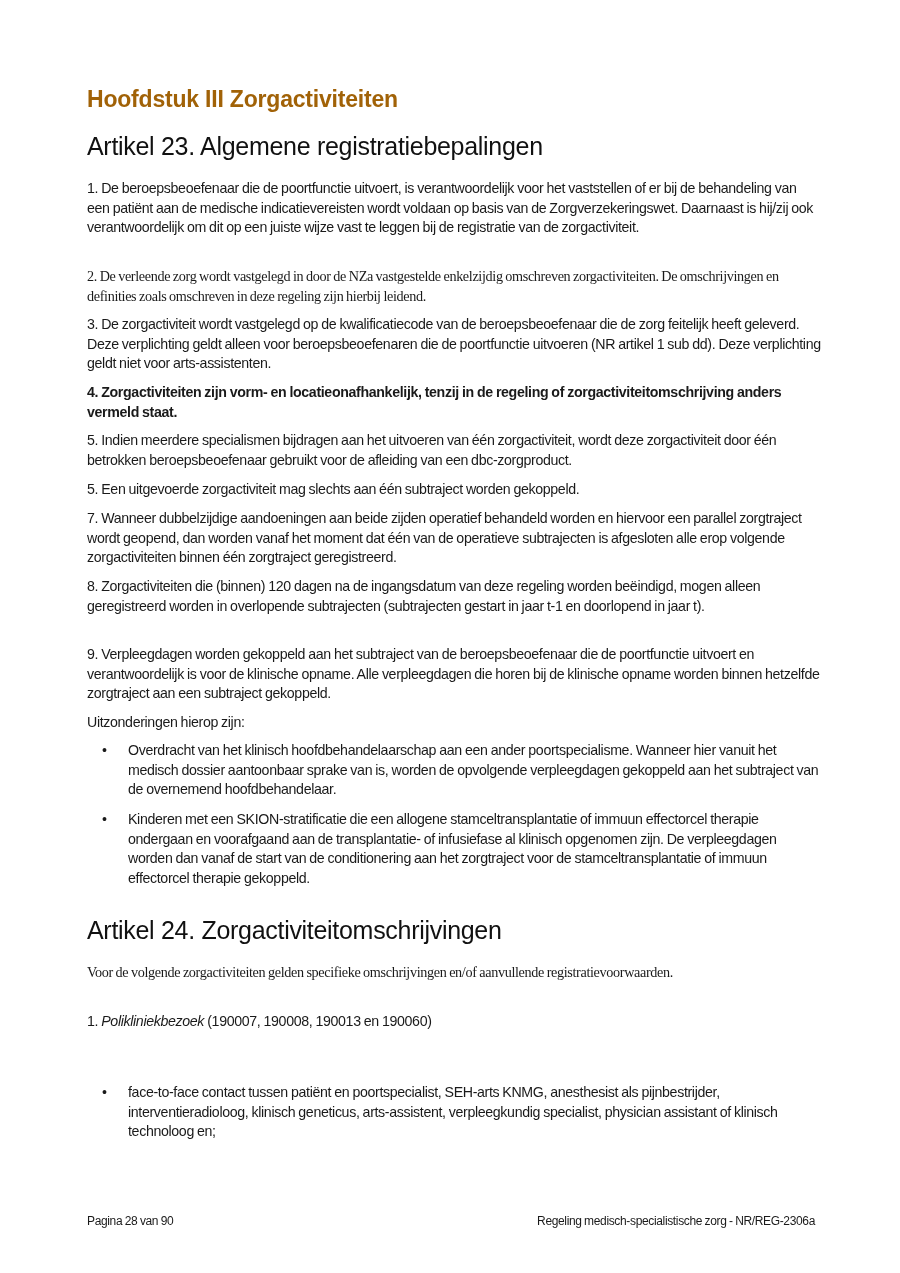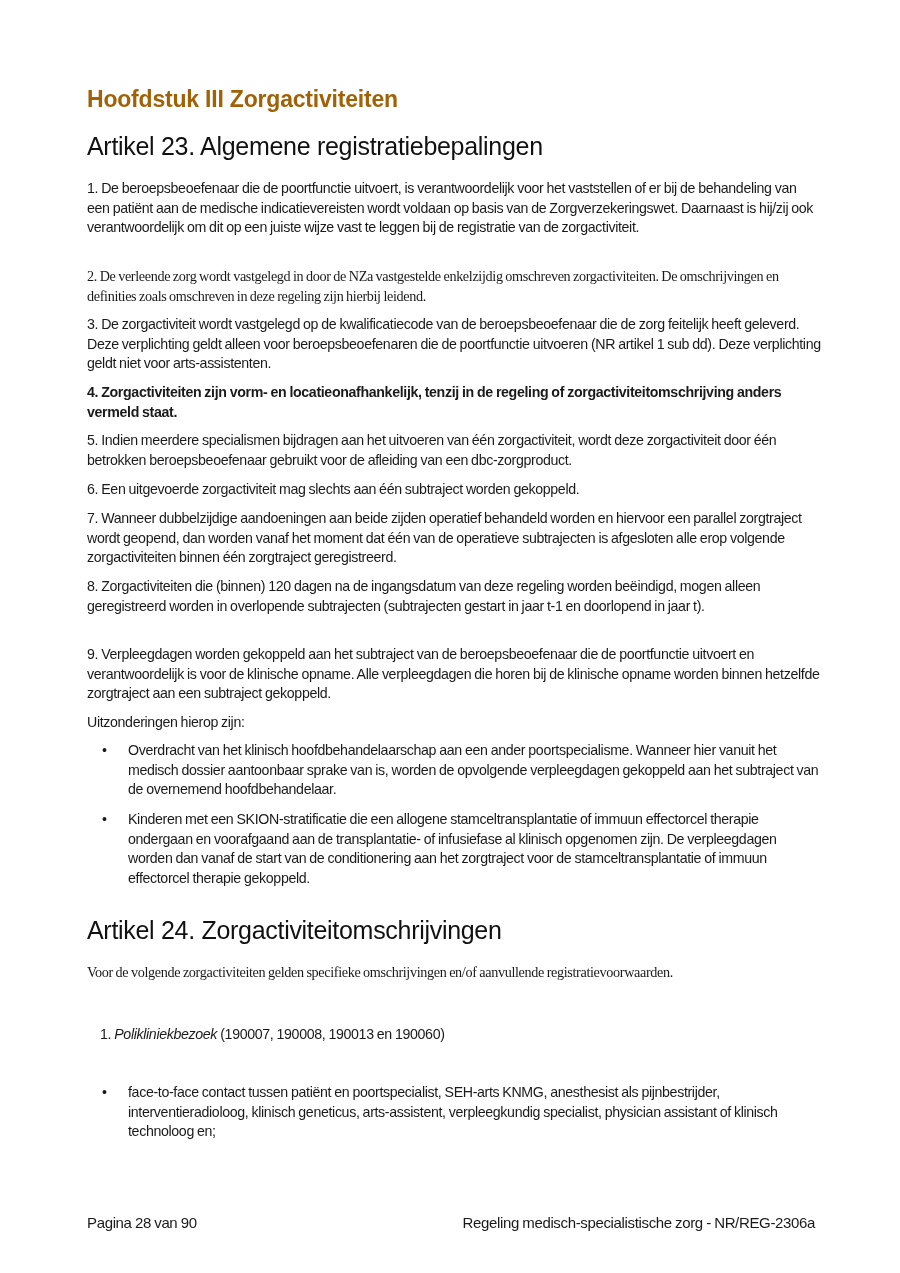--- a/index.html
+++ b/index.html
@@ -44,21 +44,21 @@
     .h2.a24 { top: 916px; }
     .block {
       position: absolute;
       left: 0;
       width: 735px;
       font-size: 14.2px;
       line-height: 19.5px;
       letter-spacing: -0.35px;
       word-spacing: -0.5px;
     }
-    .block p { margin: 13px; }
+    .block p { margin: 0; }
     .bullet {
       position: absolute;
       left: 0;
       width: 735px;
       font-size: 14.2px;
       line-height: 19.5px;
       letter-spacing: -0.35px;
       word-spacing: -0.5px;
     }
     .bullet .dot {
@@ -67,21 +67,21 @@
       top: 0;
       width: 10px;
     }
     .bullet .btext {
       margin-left: 41px;
       display: block;
     }
     .footer {
       position: absolute;
       top: 1214px;
-      font-size: 15px;
+      font-size: 12px;
       letter-spacing: -0.35px;
       word-spacing: -0.5px;
       white-space: nowrap;
     }
     .footer.left { left: 87px; }
     .footer.right { right: 85px; }
     em { font-style: italic; }
   </style>
 </head>
 <body>
@@ -90,21 +90,21 @@
 
   <div class="h1">Hoofdstuk III Zorgactiviteiten</div>
 
   <div class="h2 a23">Artikel 23. Algemene registratiebepalingen</div>
 
   <div class="block" style="top:179px;">1. De beroepsbeoefenaar die de poortfunctie uitvoert, is verantwoordelijk voor het vaststellen of er bij de behandeling van een patiënt aan de medische indicatievereisten wordt voldaan op basis van de Zorgverzekeringswet. Daarnaast is hij/zij ook verantwoordelijk om dit op een juiste wijze vast te leggen bij de registratie van de zorgactiviteit.</div>
   <div class="block" style="top:267px;font-family:Liberation Serif, serif;">2. De verleende zorg wordt vastgelegd in door de NZa vastgestelde enkelzijdig omschreven zorgactiviteiten. De omschrijvingen en definities zoals omschreven in deze regeling zijn hierbij leidend.</div>
   <div class="block" style="top:315px;">3. De zorgactiviteit wordt vastgelegd op de kwalificatiecode van de beroepsbeoefenaar die de zorg feitelijk heeft geleverd. Deze verplichting geldt alleen voor beroepsbeoefenaren die de poortfunctie uitvoeren (NR artikel 1 sub dd). Deze verplichting geldt niet voor arts-assistenten.</div>
   <div class="block" style="top:383px;font-weight:bold;">4. Zorgactiviteiten zijn vorm- en locatieonafhankelijk, tenzij in de regeling of zorgactiviteitomschrijving anders vermeld staat.</div>
   <div class="block" style="top:431px;">5. Indien meerdere specialismen bijdragen aan het uitvoeren van één zorgactiviteit, wordt deze zorgactiviteit door één betrokken beroepsbeoefenaar gebruikt voor de afleiding van een dbc-zorgproduct.</div>
-  <div class="block" style="top:480px;">6. Een uitgevoerde zorgactiviteit mag slechts aan één subtraject worden gekoppeld.</div>
+  <div class="block" style="top:480px;">5. Een uitgevoerde zorgactiviteit mag slechts aan één subtraject worden gekoppeld.</div>
   <div class="block" style="top:509px;">7. Wanneer dubbelzijdige aandoeningen aan beide zijden operatief behandeld worden en hiervoor een parallel zorgtraject wordt geopend, dan worden vanaf het moment dat één van de operatieve subtrajecten is afgesloten alle erop volgende zorgactiviteiten binnen één zorgtraject geregistreerd.</div>
   <div class="block" style="top:577px;">8. Zorgactiviteiten die (binnen) 120 dagen na de ingangsdatum van deze regeling worden beëindigd, mogen alleen geregistreerd worden in overlopende subtrajecten (subtrajecten gestart in jaar t-1 en doorlopend in jaar t).</div>
   <div class="block" style="top:645px;">9. Verpleegdagen worden gekoppeld aan het subtraject van de beroepsbeoefenaar die de poortfunctie uitvoert en verantwoordelijk is voor de klinische opname. Alle verpleegdagen die horen bij de klinische opname worden binnen hetzelfde zorgtraject aan een subtraject gekoppeld.</div>
   <div class="block" style="top:713px;">Uitzonderingen hierop zijn:</div>
 
   <div class="bullet" style="top:741px;">
     <span class="dot">•</span>
     <span class="btext">Overdracht van het klinisch hoofdbehandelaarschap aan een ander poortspecialisme. Wanneer hier vanuit het medisch dossier aantoonbaar sprake van is, worden de opvolgende verpleegdagen gekoppeld aan het subtraject van de overnemend hoofdbehandelaar.</span>
   </div>
   <div class="bullet" style="top:810px;">

